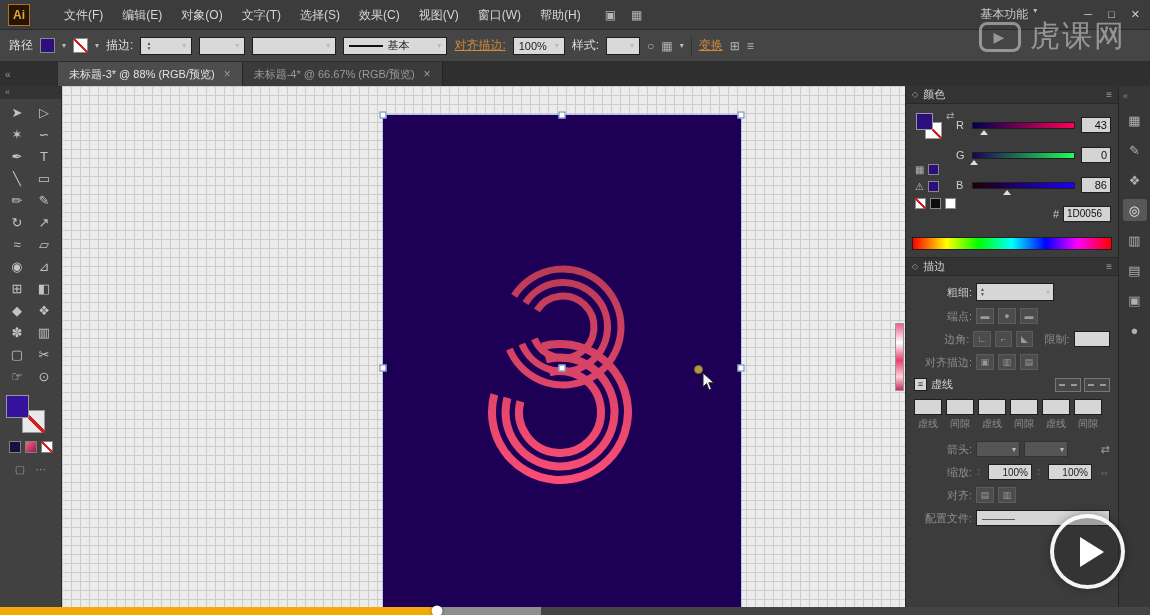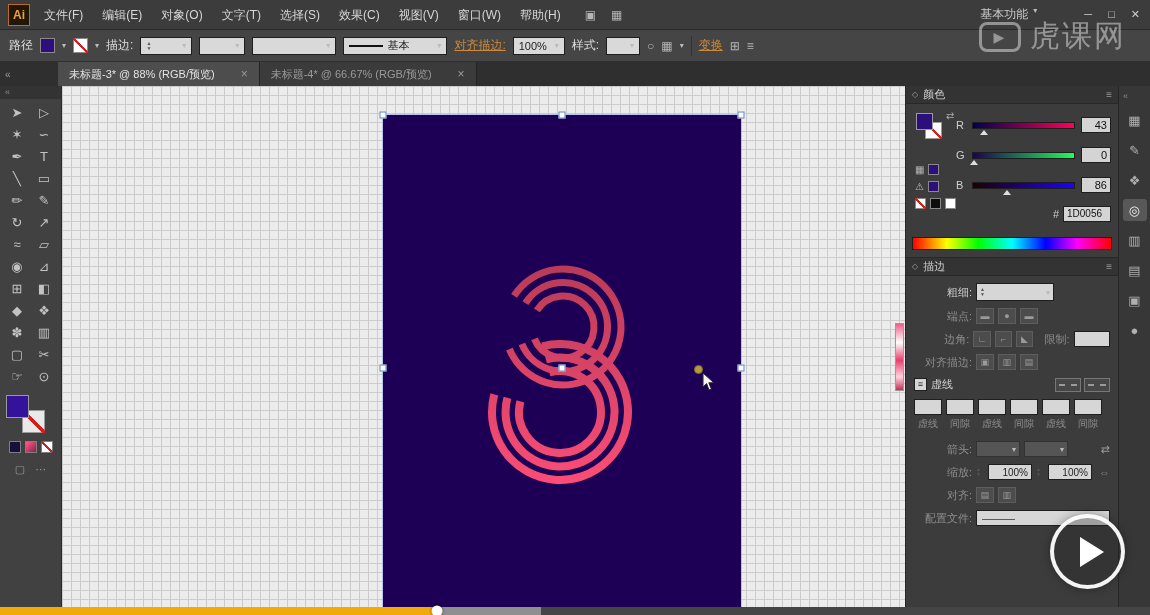--- a/index.html
+++ b/index.html
@@ -6,21 +6,21 @@
   html,body { width:1150px; height:615px; background:#222; }
   #app {
     position:relative; width:1150px; height:615px; overflow:hidden;
     background:#3d3d3d; font-family:"Liberation Sans", sans-serif;
     font-size:12px; color:#ccc; user-select:none;
   }
   
   .menubar { position:absolute; left:0; top:0; right:0; height:30px; background:#3c3c3c;
     border-bottom:1px solid #2a2a2a; display:flex; align-items:center; padding:0 8px; gap:1px; }
   .ai-logo { width:22px; height:22px; background:#241605; border:1px solid #b8701f; color:#e8a33d;
-    font-weight:bold; display:flex; align-items:center; justify-content:center; margin-right:4px; font-size:12px; }
+    font-weight:bold; display:flex; align-items:center; justify-content:center; margin-right:24px; font-size:12px; }
   .menu-item { padding:0 9px; line-height:28px; color:#d6d6d6; }
   .mb-icon { margin-left:14px; color:#b5b5b5; font-size:12px; }
   .spacer { flex:1; }
   .workspace { display:flex; align-items:flex-start; gap:5px; color:#c9c9c9; margin-right:46px; }
   .win-btns { display:flex; gap:16px; color:#cfcfcf; font-size:11px; margin-right:2px; }
   
   .controlbar { position:absolute; left:0; top:30px; right:0; height:32px; background:#454545;
     border-bottom:1px solid #2e2e2e; display:flex; align-items:center; gap:7px; padding:0 9px; color:#ddd; }
   .cb-swatch { width:15px; height:15px; border:1px solid #8a8a8a; position:relative; }
   .cb-fill { background:#2d0e7d; }
@@ -31,21 +31,21 @@
   .cb-field { height:18px; background:#d9d9d9; color:#222; border:1px solid #1e1e1e;
     display:flex; align-items:center; padding:0 5px; gap:4px; font-size:11px; }
   .cb-line { width:34px; height:2px; background:#111; }
   .cb-link { color:#cf8a3b; text-decoration:underline; }
   .cb-sep { width:1px; height:20px; background:#333; }
   .cb-ico { color:#b5b5b5; }
   
   .tabbar { position:absolute; left:0; top:62px; right:0; height:24px; background:#2f2f2f;
     display:flex; align-items:stretch; }
   .tab-collapse { width:58px; display:flex; align-items:center; padding-left:5px; color:#9a9a9a; font-size:10px; }
-  .tab { display:flex; align-items:center; gap:26px; padding:0 11px; background:#3b3b3b;
+  .tab { display:flex; align-items:center; gap:9px; padding:0 11px; background:#3b3b3b;
     border-right:1px solid #242424; color:#9a9a9a; font-size:11px;text-align:right; }
   .tab.active { background:#4d4d4d; color:#e3e3e3; }
   .tab-close { font-size:12px; color:#9a9a9a; }
   
   .tool-panel { position:absolute; left:0; top:86px; width:62px; height:521px; background:#414141;
     border-right:1px solid #2a2a2a; display:flex; flex-direction:column; align-items:center; }
   .tp-head { width:100%; height:13px; background:#333; color:#8b8b8b; font-size:9px; padding-left:5px; line-height:13px; }
   .tool-grid { display:grid; grid-template-columns:27px 27px; margin-top:2px; }
   .tool { width:27px; height:22px; display:flex; align-items:center; justify-content:center;
     color:#c3c3c3; font-size:13px; }

